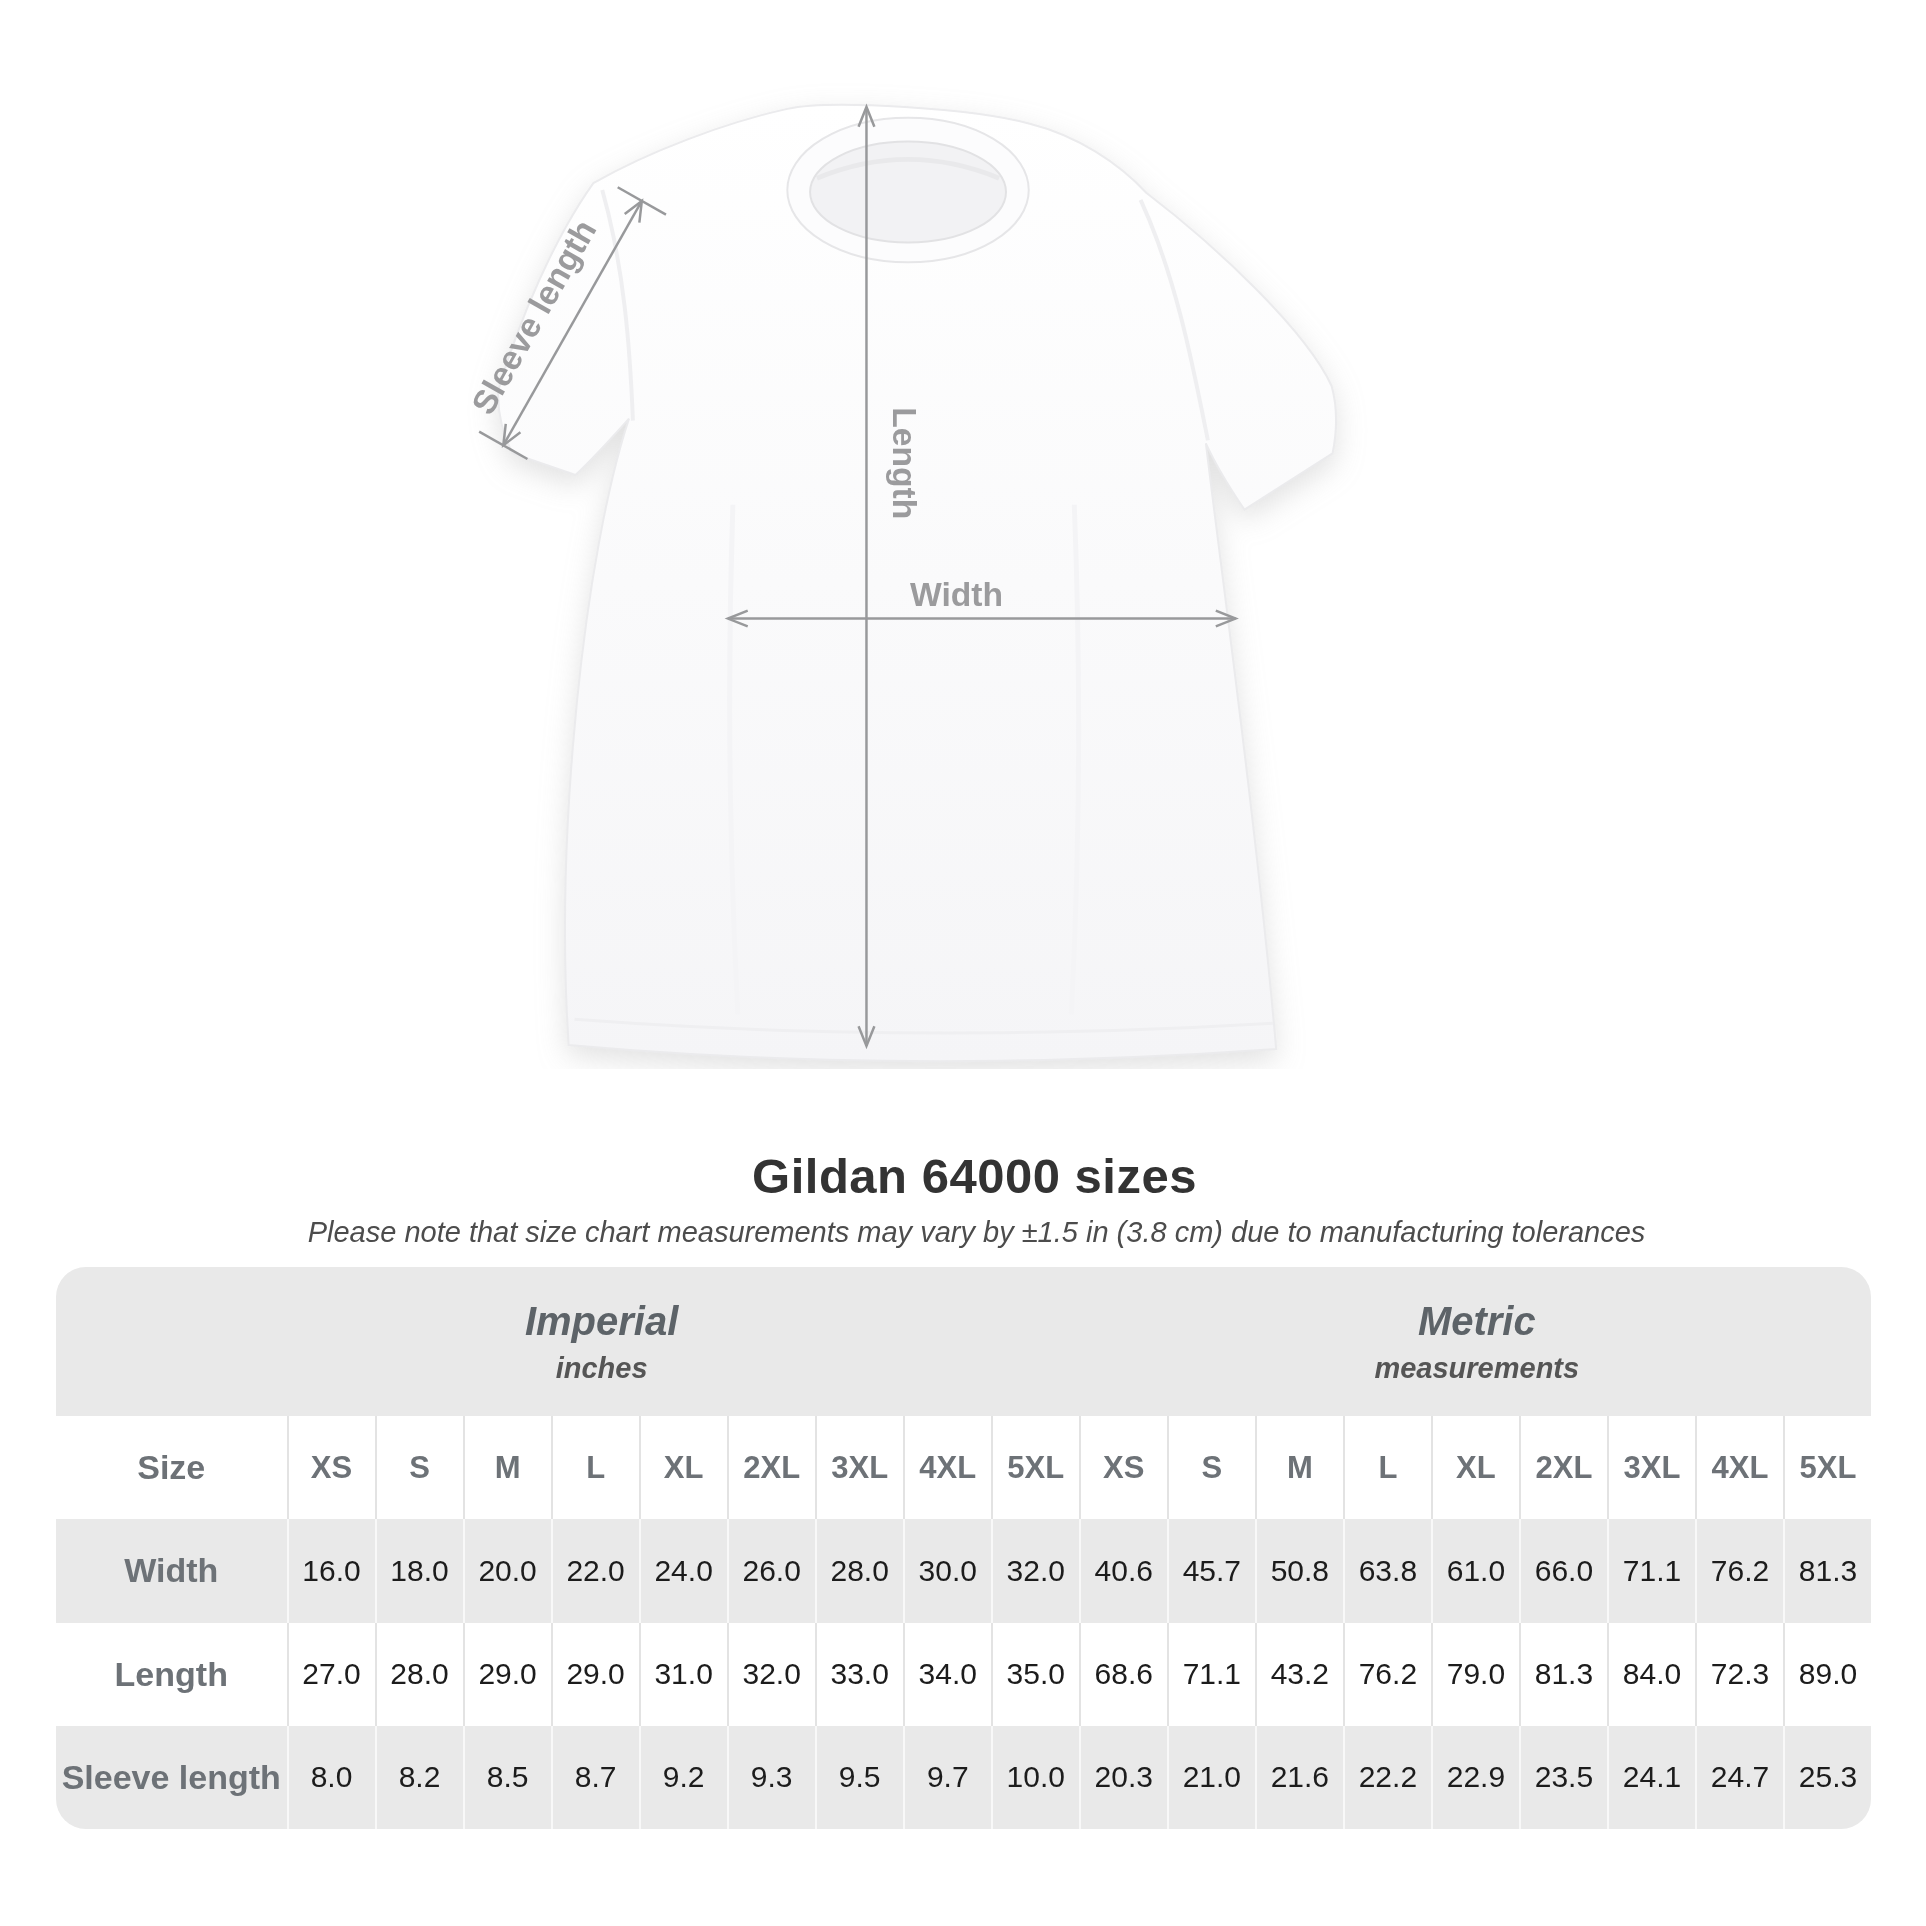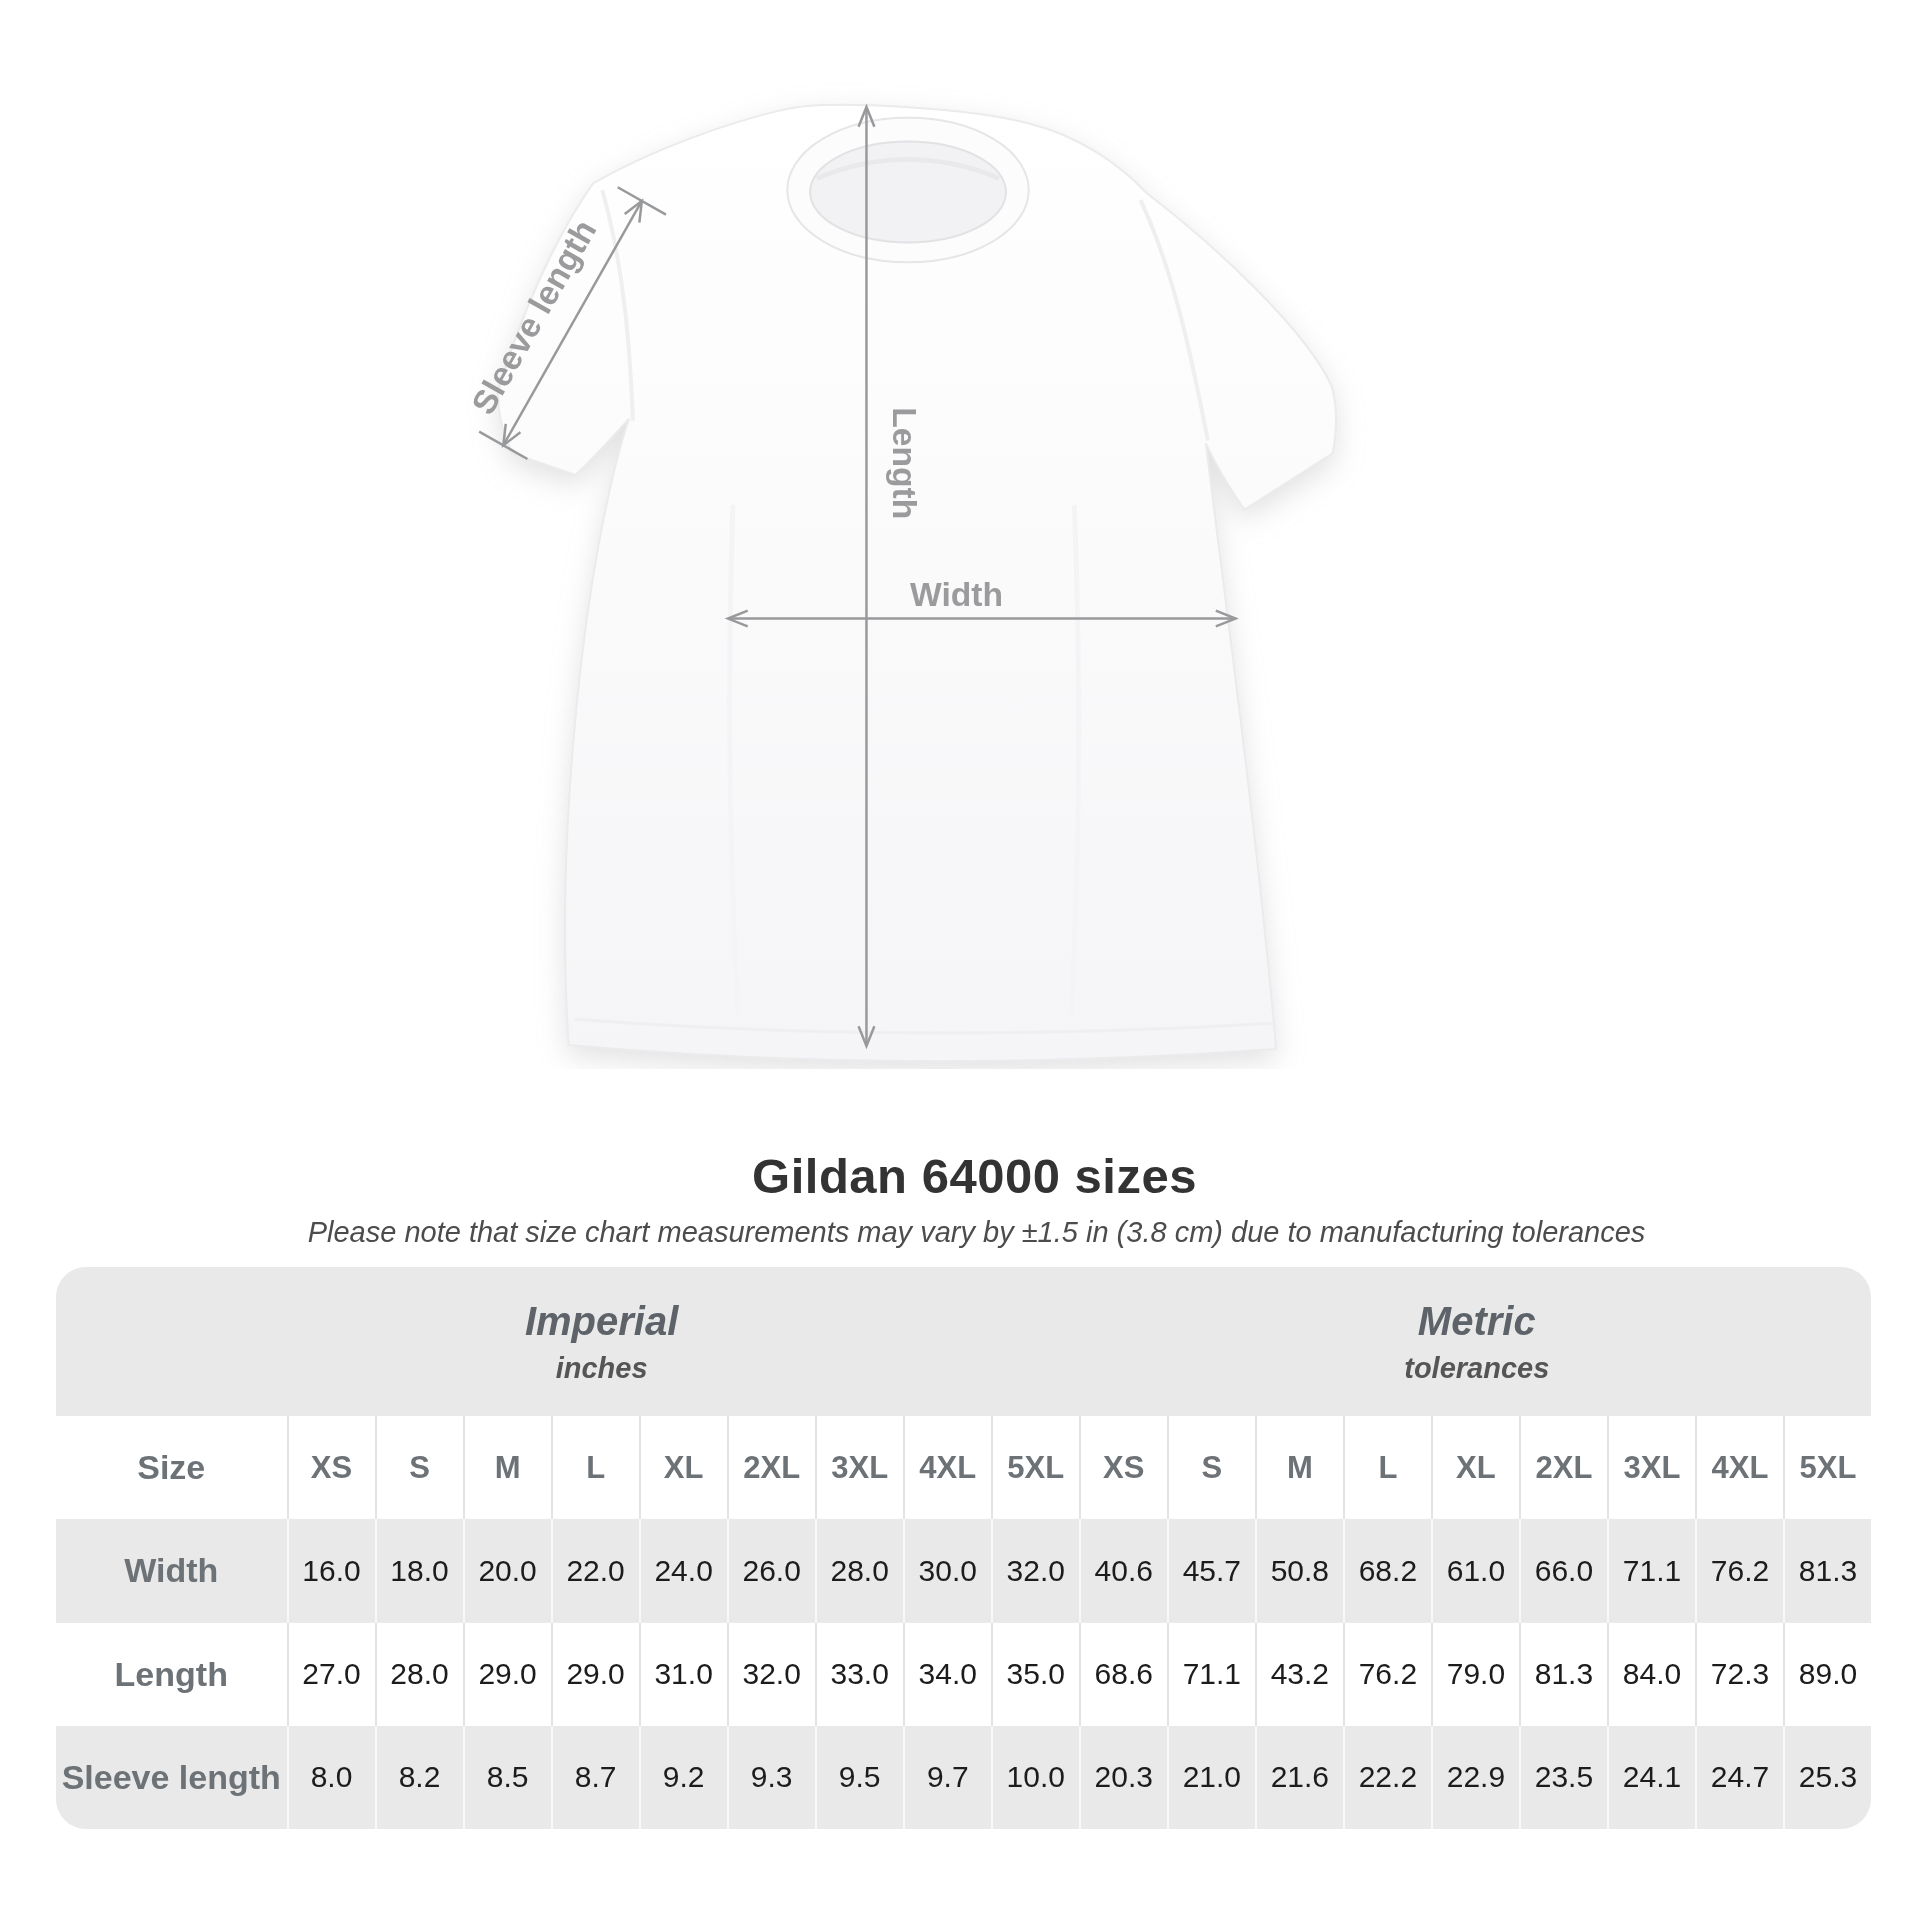--- a/index.html
+++ b/index.html
@@ -108,21 +108,21 @@
 
   <div class="size-table">
 
     <div class="unit-band">
       <div class="unit-group unit-imperial">
         <div class="unit-title">Imperial</div>
         <div class="unit-sub">inches</div>
       </div>
       <div class="unit-group unit-metric">
         <div class="unit-title">Metric</div>
-        <div class="unit-sub">tolerances</div>
+        <div class="unit-sub">measurements</div>
       </div>
     </div>
 
     <div class="trow size-row">
       <div class="lab">Size</div>
       <div class="cell">XS</div>
       <div class="cell">S</div>
       <div class="cell">M</div>
       <div class="cell">L</div>
       <div class="cell">XL</div>
@@ -148,21 +148,21 @@
       <div class="cell">20.0</div>
       <div class="cell">22.0</div>
       <div class="cell">24.0</div>
       <div class="cell">26.0</div>
       <div class="cell">28.0</div>
       <div class="cell">30.0</div>
       <div class="cell">32.0</div>
       <div class="cell">40.6</div>
       <div class="cell">45.7</div>
       <div class="cell">50.8</div>
-      <div class="cell">68.2</div>
+      <div class="cell">63.8</div>
       <div class="cell">61.0</div>
       <div class="cell">66.0</div>
       <div class="cell">71.1</div>
       <div class="cell">76.2</div>
       <div class="cell">81.3</div>
     </div>
 
     <div class="trow">
       <div class="lab">Length</div>
       <div class="cell">27.0</div>

